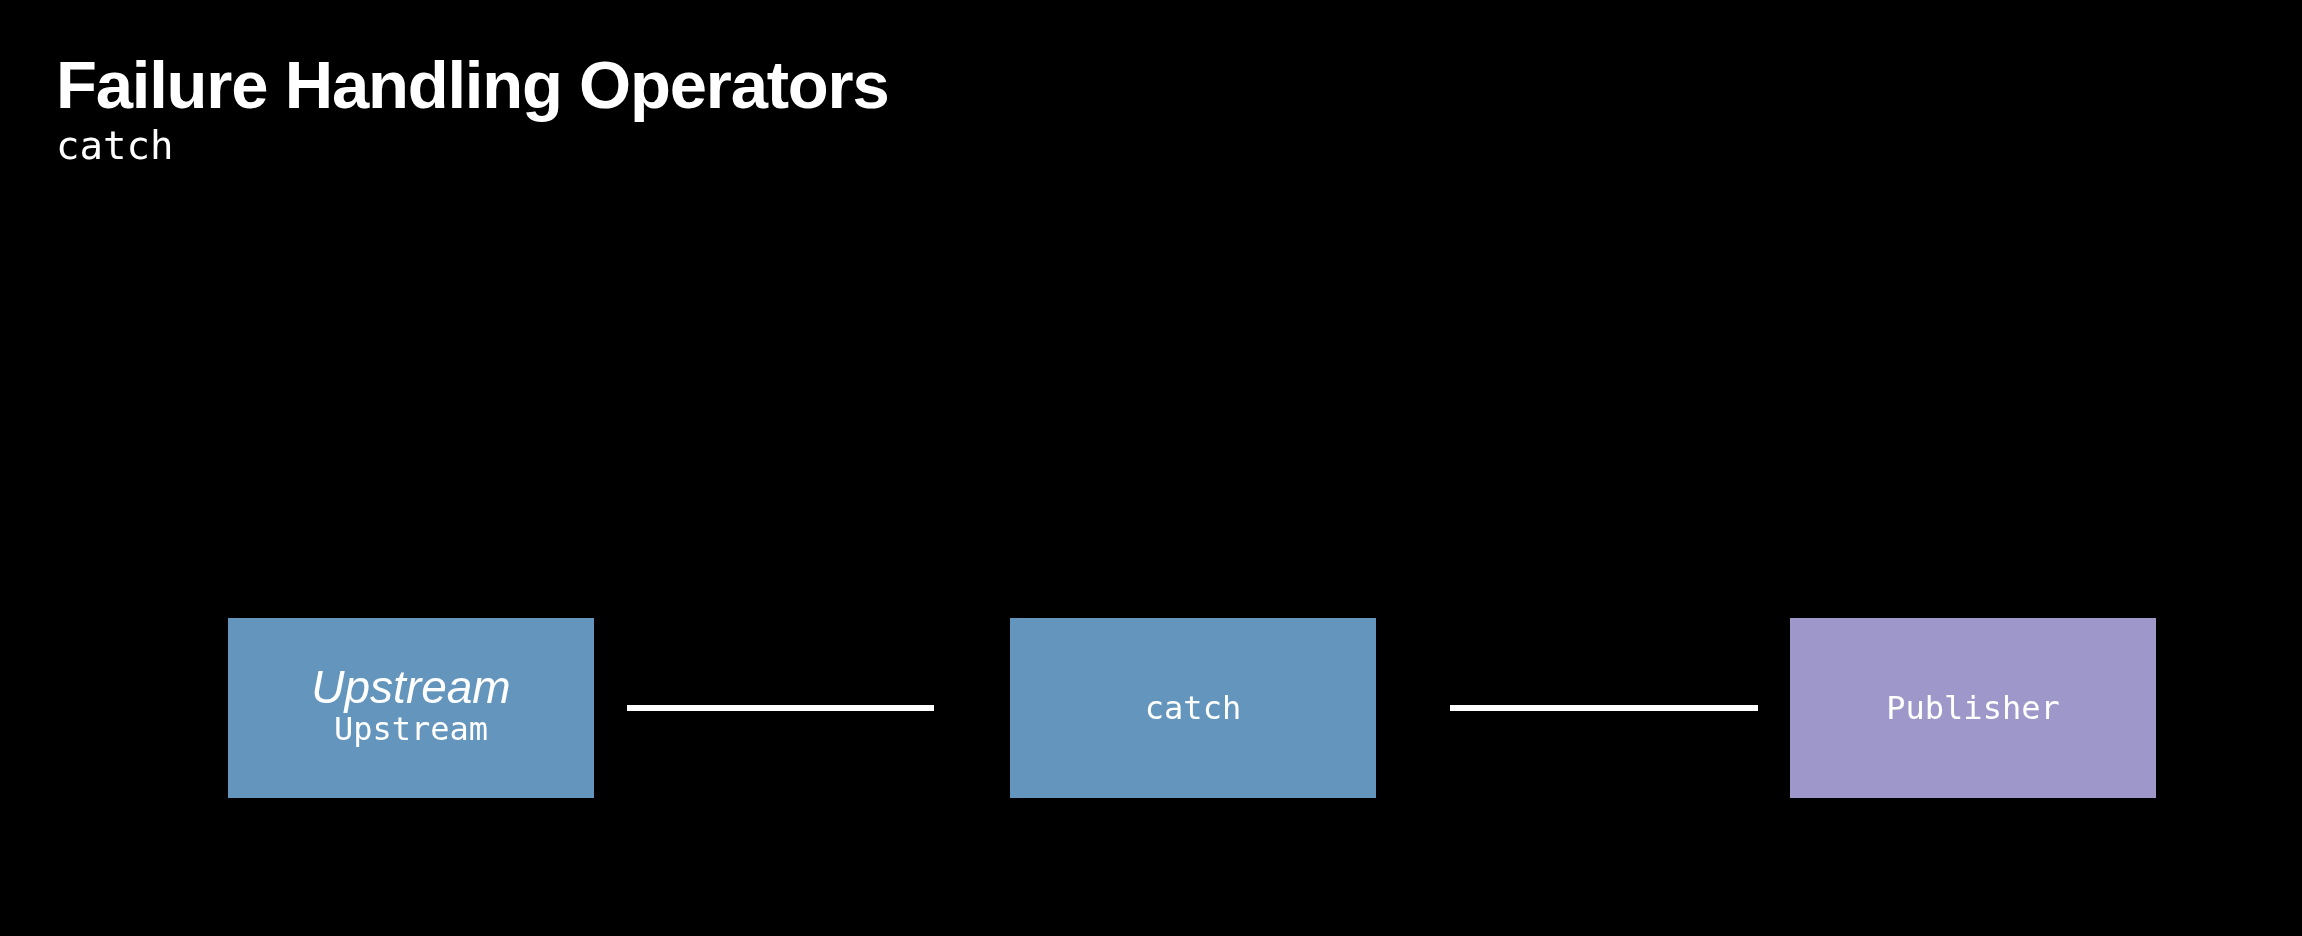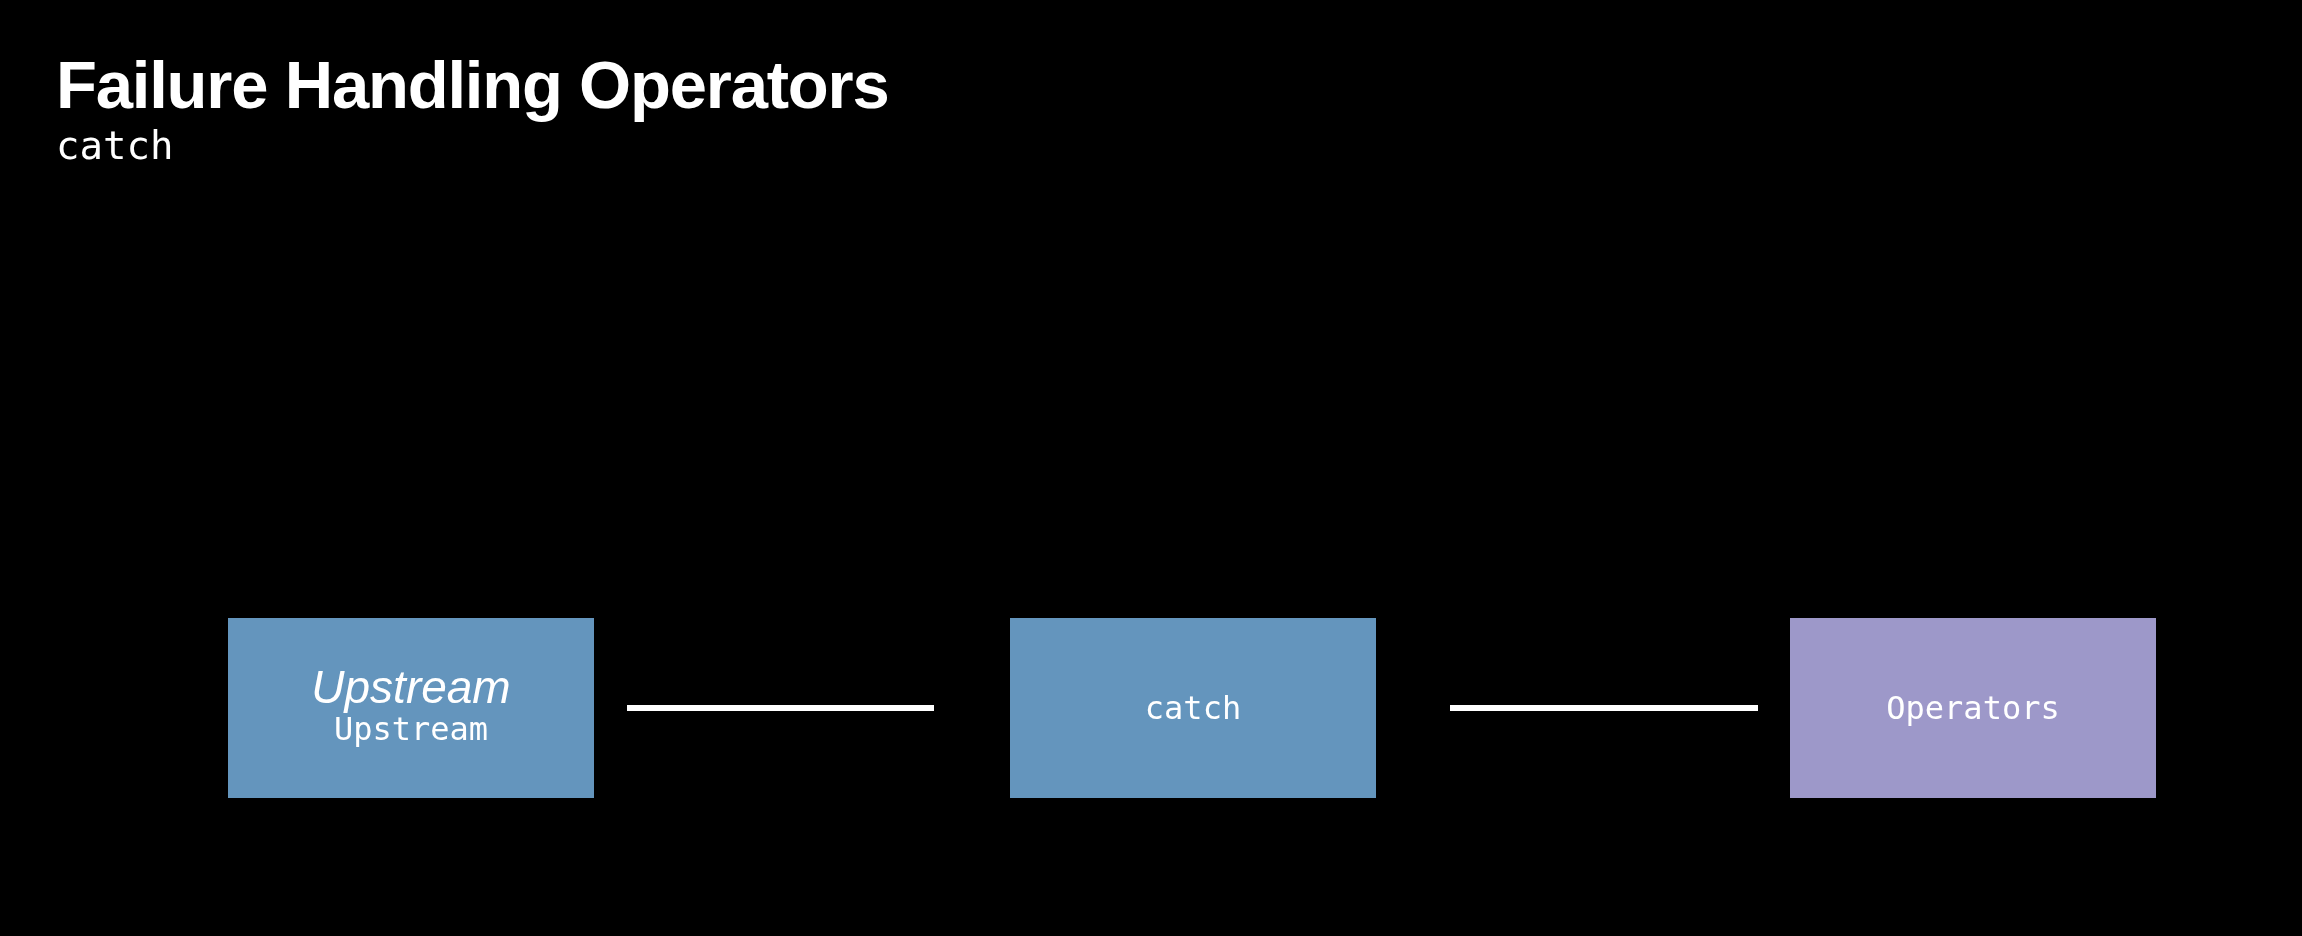--- a/index.html
+++ b/index.html
@@ -119,18 +119,18 @@
 
     <div class="connector connector-1"></div>
 
     <div class="node node-operator">
       <div class="node-line-mono">catch</div>
     </div>
 
     <div class="connector connector-2"></div>
 
     <div class="node node-subscriber">
-      <div class="node-line-mono">Operators</div>
+      <div class="node-line-mono">Publisher</div>
     </div>
 
   </div>
 
 </div>
 
 </body></html>

